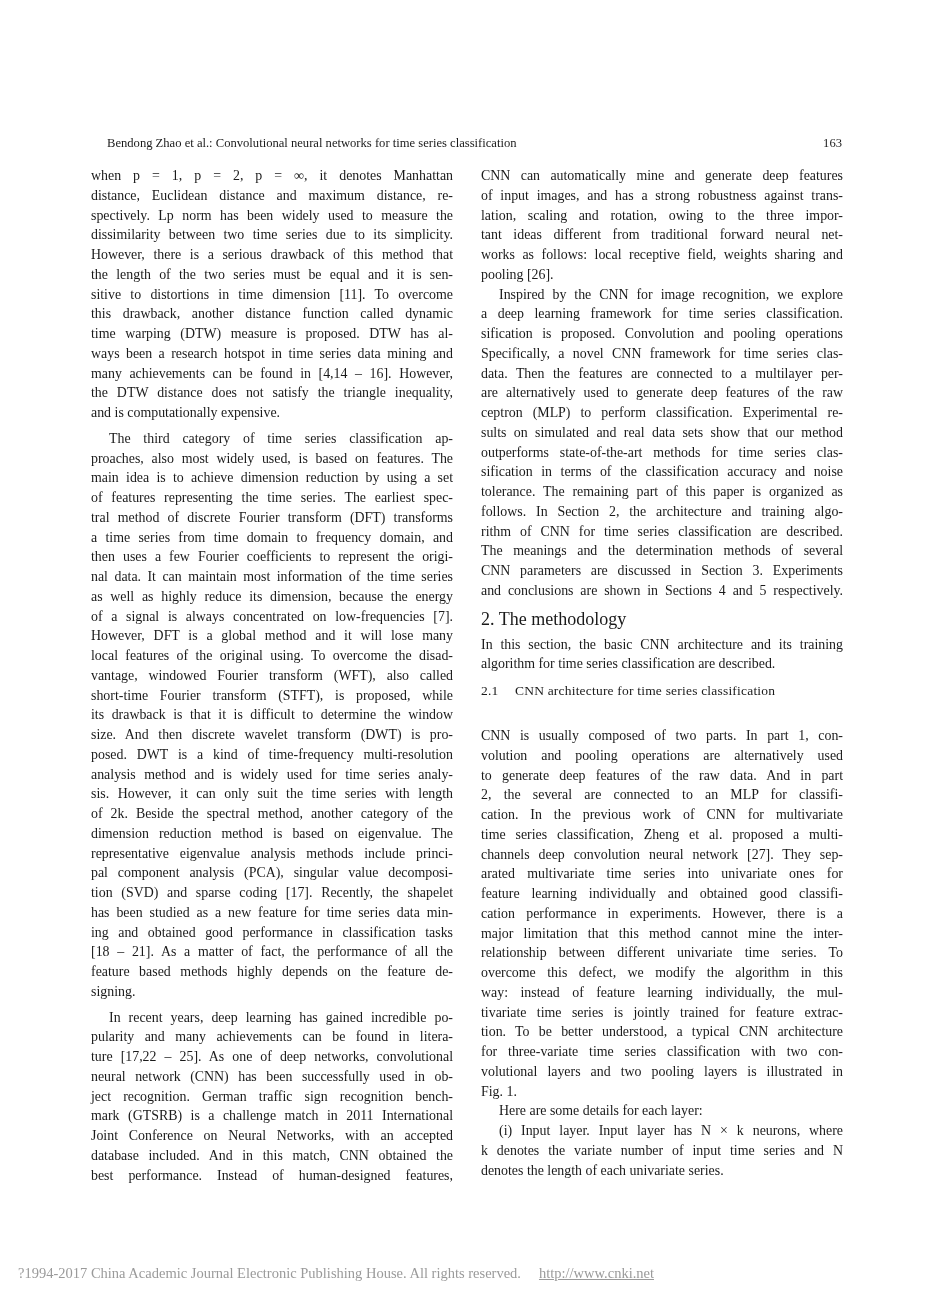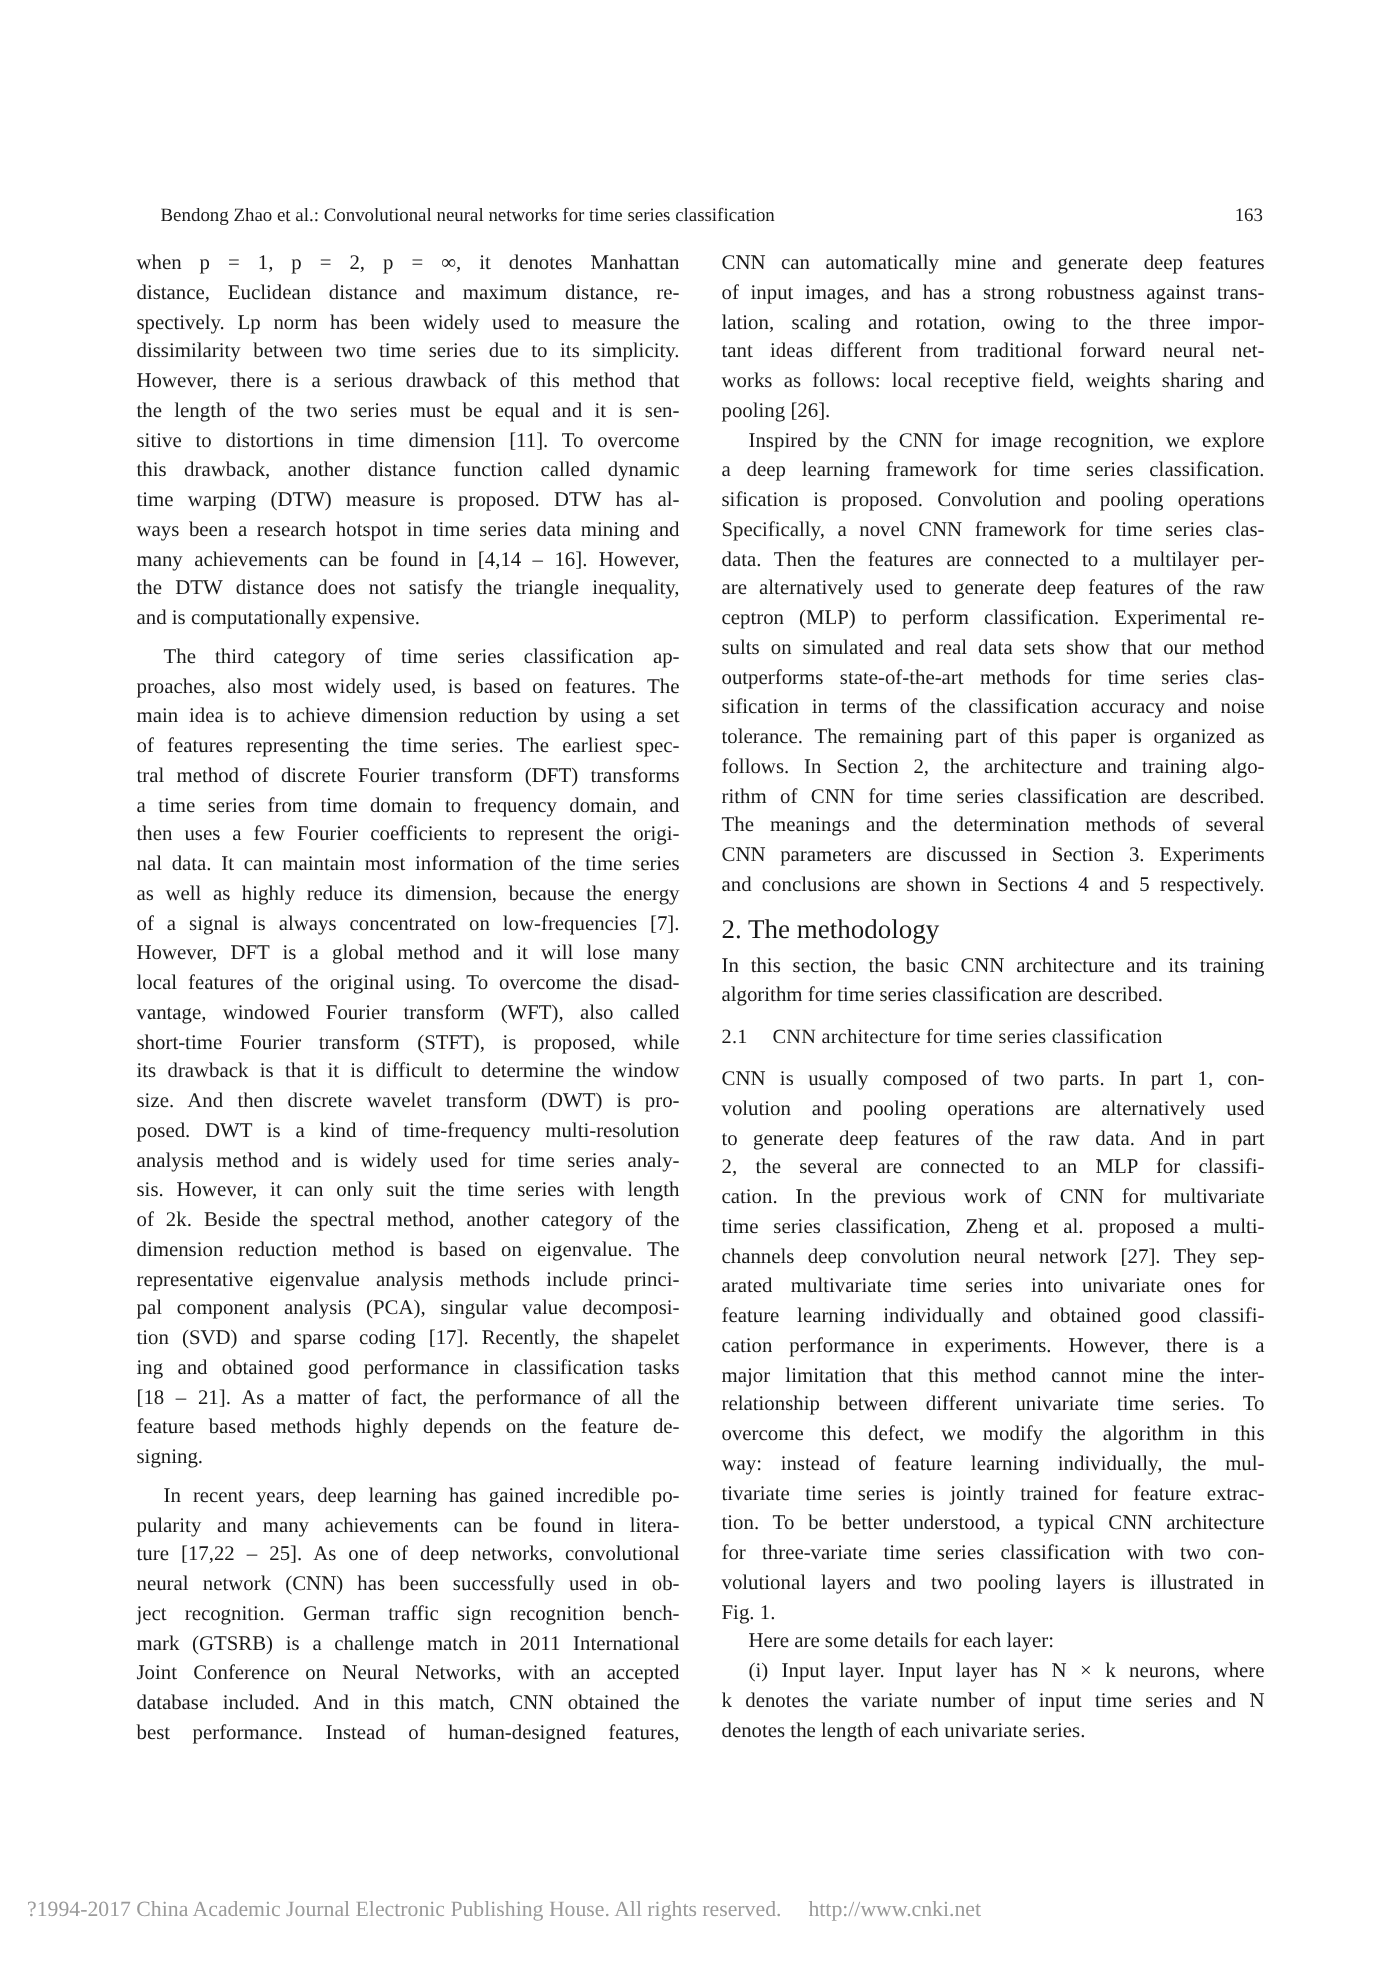--- a/index.html
+++ b/index.html
@@ -10,24 +10,24 @@
   .header .page { position: absolute; right: 0; top: 0; }
   .col { position: absolute; width: 362px; font-size: 13.9px; }
   .col-left { left: 91px; top: 166px; }
   .col-right { left: 481px; top: 166px; }
   .line { display: block; height: 19.75px; line-height: 19.75px; text-align: justify;
           text-align-last: justify; white-space: nowrap; overflow: visible; }
   .line.last { text-align-last: left; }
   .line.indent { padding-left: 18px; }
   .gap { display: block; height: 6px; }
   .section-title { display: block; font-size: 18px; height: 28px; line-height: 28px; margin-top: 4px; margin-bottom: 2px; }
-  .subsection-title { display: block; font-size: 13.5px; height: 22px; line-height: 22px; margin-top: 6px; margin-bottom: 8px; letter-spacing: 0.2px; }
+  .subsection-title { display: block; font-size: 13.5px; height: 22px; line-height: 22px; margin-top: 6px; margin-bottom: 24px; letter-spacing: 0.2px; }
   .subsection-title .num { display: inline-block; width: 34px; }
   .footer { position: absolute; top: 1265px; left: 18px; font-size: 14.5px; color: #9a9a9a; white-space: nowrap; }
-  .footer .url { margin-left: 18px; }
+  .footer .url { margin-left: 18px; text-decoration: underline; }
 </style>
 </head>
 <body>
 
 <div class="header">
   <span class="title">Bendong Zhao et al.: Convolutional neural networks for time series classification</span>
   <span class="page">163</span>
 </div>
 
 <div class="col col-left">
@@ -64,20 +64,21 @@
   <span class="line">its drawback is that it is difficult to determine the window</span>
   <span class="line">size. And then discrete wavelet transform (DWT) is pro-</span>
   <span class="line">posed. DWT is a kind of time-frequency multi-resolution</span>
   <span class="line">analysis method and is widely used for time series analy-</span>
   <span class="line">sis. However, it can only suit the time series with length</span>
   <span class="line">of 2k. Beside the spectral method, another category of the</span>
   <span class="line">dimension reduction method is based on eigenvalue. The</span>
   <span class="line">representative eigenvalue analysis methods include princi-</span>
   <span class="line">pal component analysis (PCA), singular value decomposi-</span>
   <span class="line">tion (SVD) and sparse coding [17]. Recently, the shapelet</span>
+  <span class="line">has been studied as a new feature for time series data min-</span>
   <span class="line">ing and obtained good performance in classification tasks</span>
   <span class="line">[18 – 21]. As a matter of fact, the performance of all the</span>
   <span class="line">feature based methods highly depends on the feature de-</span>
   <span class="line last">signing.</span>
   <span class="gap"></span>
 
   <span class="line indent">In recent years, deep learning has gained incredible po-</span>
   <span class="line">pularity and many achievements can be found in litera-</span>
   <span class="line">ture [17,22 – 25]. As one of deep networks, convolutional</span>
   <span class="line">neural network (CNN) has been successfully used in ob-</span>

